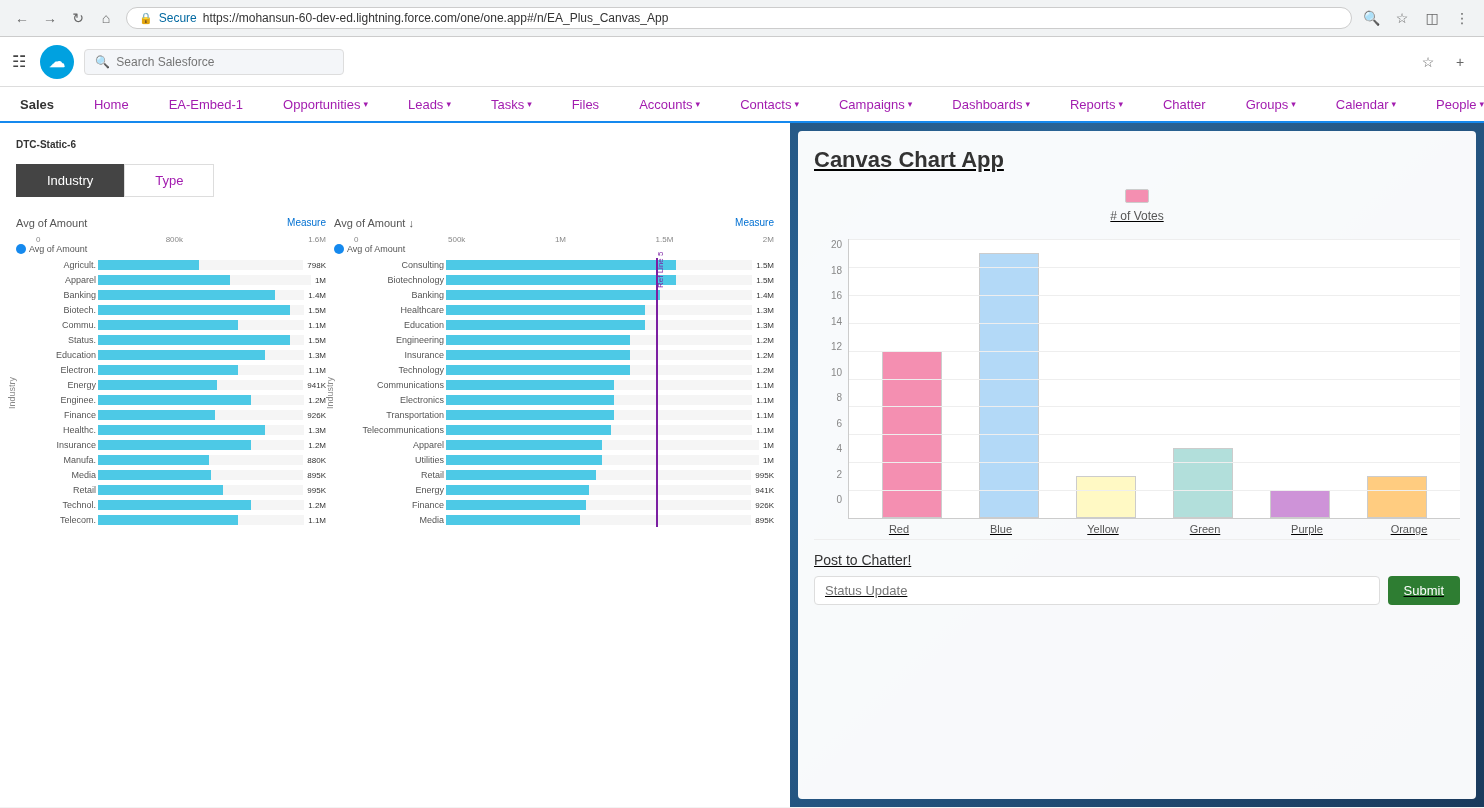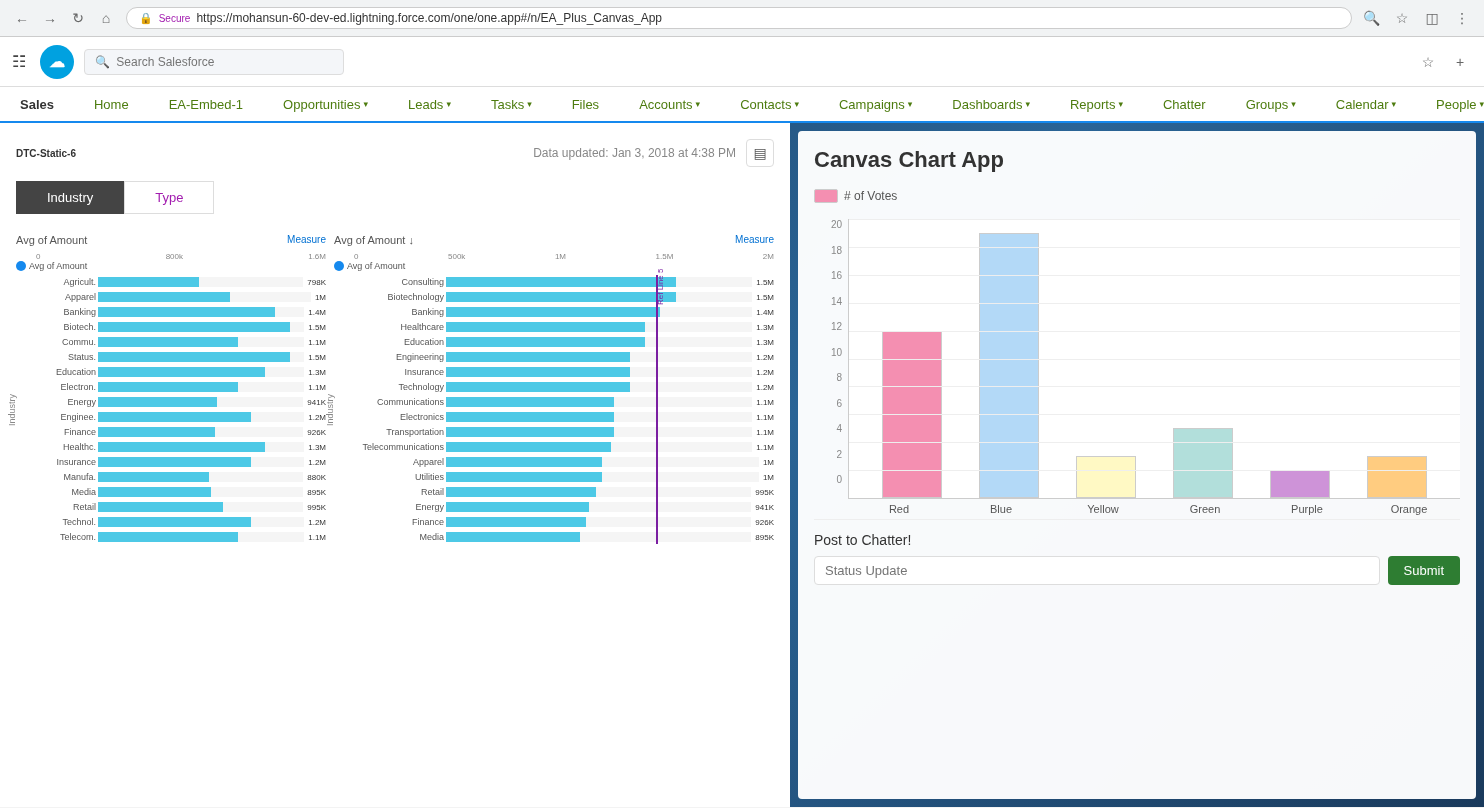--- a/index.html
+++ b/index.html
@@ -68,21 +68,21 @@
       display: flex;
       align-items: center;
       height: 36px;
       overflow: hidden;
       gap: 20px;
     }
     .sf-nav-item {
       padding: 0 10px;
       height: 36px;
       display: flex; align-items: center;
-      font-size: 13px; color: #4d7c0f; cursor: pointer;
+      font-size: 13px; color: #a21caf; cursor: pointer;
       white-space: nowrap;
       border-bottom: 2px solid transparent;
       margin-bottom: -2px;
     }
     .sf-nav-item .caret { font-size: 9px; margin-left: 3px; }
     .sf-tab-active {
       background: #f4f6f9;
       border: 1px solid #ddd;
       border-bottom: none;
       padding: 0 10px;
@@ -188,26 +188,27 @@
     }
 
     
     .right-panel {
       flex: 1;
       background: rgba(255,255,255,0.97);
       margin: 8px;
       border-radius: 4px;
       padding: 16px;
       overflow: auto;
+      text-decoration: underline;
     }
     .canvas-title {
       font-size: 22px; font-weight: 600; color: #333; margin-bottom: 16px;
     }
     .legend-row {
-      display: flex; align-items: center; gap: 6px; margin-bottom: 16px;
+      display: flex; align-items: center; gap: 6px; margin-bottom: 16px; flex-direction: column;
     }
     .legend-swatch {
       width: 24px; height: 14px; border-radius: 2px;
     }
     .legend-label { font-size: 12px; color: #555; }
 
     
     .chatter-section { border-top: 1px solid #eee; padding-top: 12px; }
     .chatter-title { font-size: 14px; font-weight: 500; color: #333; margin-bottom: 8px; }
     .chatter-input-row { display: flex; gap: 8px; }
@@ -231,21 +232,21 @@
 
 <div class="browser-chrome">
   <div class="browser-nav-btns">
     <button class="browser-nav-btn">←</button>
     <button class="browser-nav-btn">→</button>
     <button class="browser-nav-btn">↻</button>
     <button class="browser-nav-btn">⌂</button>
   </div>
   <div class="browser-address-bar">
     <span class="lock-icon">🔒</span>
-    <span style="color:#a21caf;font-size:10px">Secure</span>
+    <span style="color:#0369a1;font-size:12px">Secure</span>
     <span class="address-text">https://mohansun-60-dev-ed.lightning.force.com/one/one.app#/n/EA_Plus_Canvas_App</span>
   </div>
   <div class="browser-actions">
     <button class="browser-action-btn">🔍</button>
     <button class="browser-action-btn">☆</button>
     <button class="browser-action-btn">◫</button>
     <button class="browser-action-btn">⋮</button>
   </div>
 </div>
 
@@ -286,24 +287,20 @@
     <span>* EA Plus Canvas App</span>
 
   </div>
 </div>
 
 <div class="main-content">
 
   <div class="left-panel">
     <div class="panel-header">
       <span class="panel-title">DTC-Static-6</span>
-      <div style="display:flex;align-items:center;gap:10px">
-        <span class="data-updated">Data updated: Jan 3, 2018 at 4:38 PM</span>
-        <button class="chart-icon-btn">▤</button>
-      </div>
     </div>
 
     <div class="tab-buttons">
       <button class="tab-btn active">Industry</button>
       <button class="tab-btn inactive">Type</button>
     </div>
 
     <div class="charts-row">
 
       <div class="chart-container" style="max-width:310px">

